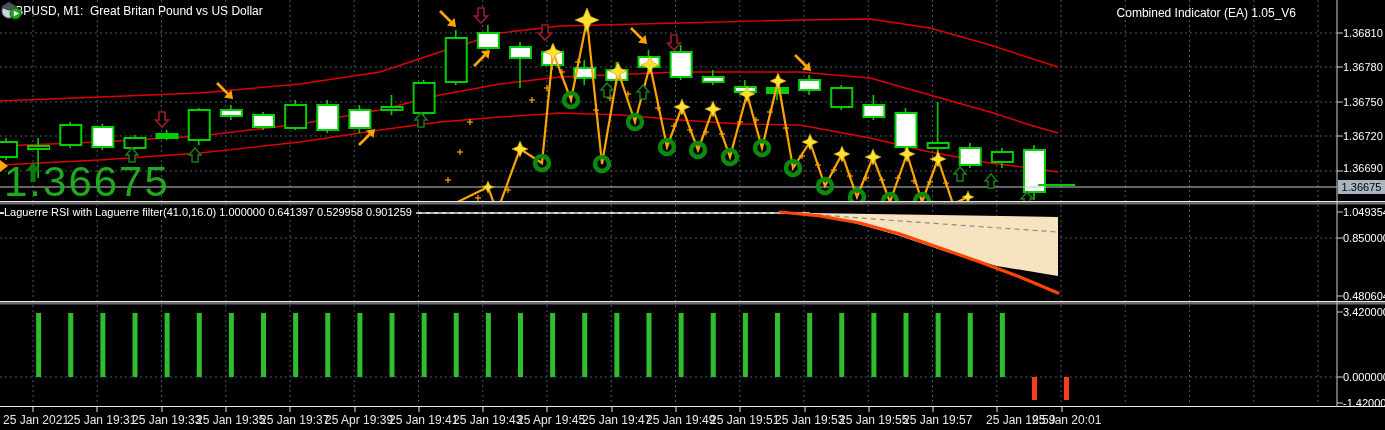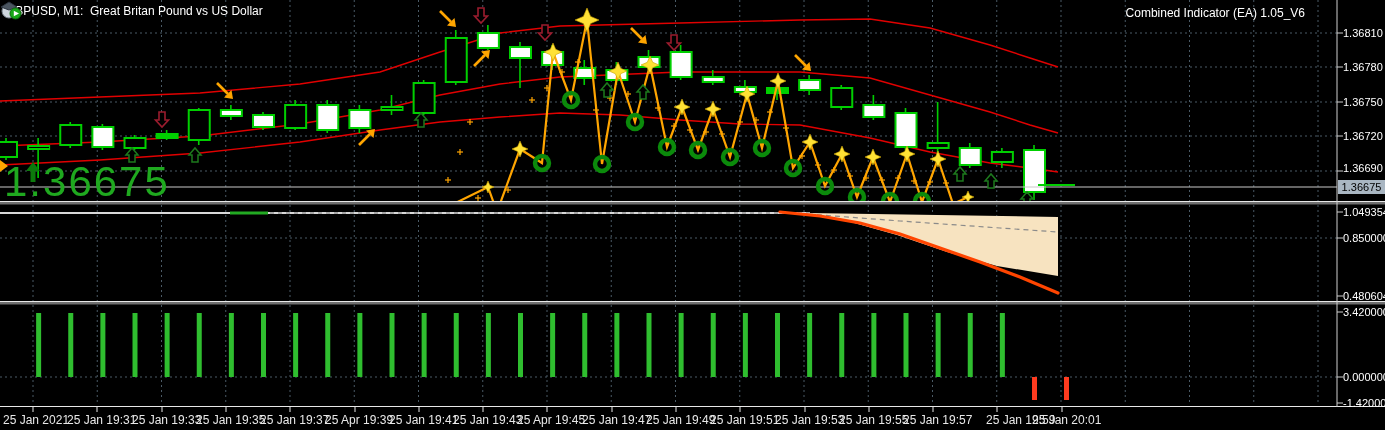--- a/index.html
+++ b/index.html
@@ -1,21 +1,21 @@
 <!DOCTYPE html>
 <html><head>
 <meta charset="utf-8">
 <style>
   html,body{margin:0;padding:0;background:#222;}
   .screen{position:relative;width:1385px;height:430px;background:#000;overflow:hidden;
           font-family:"Liberation Sans",sans-serif;}
   .screen svg{position:absolute;left:0;top:0;}
   .ovl{position:absolute;color:#fff;font-size:12px;white-space:pre;}
   .title{left:6px;top:4px;}
-  .ea{top:6px;right:80px;}
+  .ea{top:6px;right:89px;}
   .watermark{left:4px;top:162px;font-size:42px;line-height:40px;color:#1fa91f;
              letter-spacing:2px;font-weight:400;}
   .pane-label{font-size:11px;background:#000;padding-right:4px;}
   .rsi-label{left:4px;top:206px;}
   .xo-label{left:4px;top:309px;}
   .tick{position:absolute;left:1343px;color:#fff;font-size:11px;white-space:nowrap;}
   .tlabel{position:absolute;top:413px;color:#e8e8e8;font-size:12px;white-space:nowrap;}
   .pricebox{position:absolute;left:1338px;top:180px;width:47px;height:14px;background:#a9b6c2;
             color:#000;font-size:11px;line-height:14px;text-align:center;}
   .eaicon{position:absolute;left:1312px;top:6px;}
@@ -381,20 +381,21 @@
   <div class="ovl ea">Combined Indicator (EA) 1.05_V6</div>
 
   <svg class="eaicon" width="22" height="20">
     <circle cx="9" cy="11" r="7" fill="#cfd6dd" stroke="#7a838c"></circle>
     <polygon points="1,7 9,2 17,7 9,10" fill="#4b5560" stroke="#2e3640"></polygon>
     <circle cx="15.5" cy="13.5" r="5.5" fill="#18a818" stroke="#0b6b0b"></circle>
     <polygon points="13.8,10.8 19,13.5 13.8,16.2" fill="#fff"></polygon>
   </svg>
 
   <div class="ovl watermark">1.36675</div>
+  <div class="ovl pane-label rsi-label">Laguerre RSI with Laguerre filter(41.0,16.0) 1.000000 0.641397 0.529958 0.901259</div>
   <div class="pricebox">1.36675</div>
 
   <div id="axis-labels">
       <span class="tick" style="top: 27px;">1.36810</span>
       <span class="tick" style="top: 61px;">1.36780</span>
       <span class="tick" style="top: 96px;">1.36750</span>
       <span class="tick" style="top: 130px;">1.36720</span>
       <span class="tick" style="top: 162px;">1.36690</span>
       <span class="tick" style="top: 206px;">1.049354</span>
       <span class="tick" style="top: 232px;">0.850000</span>

